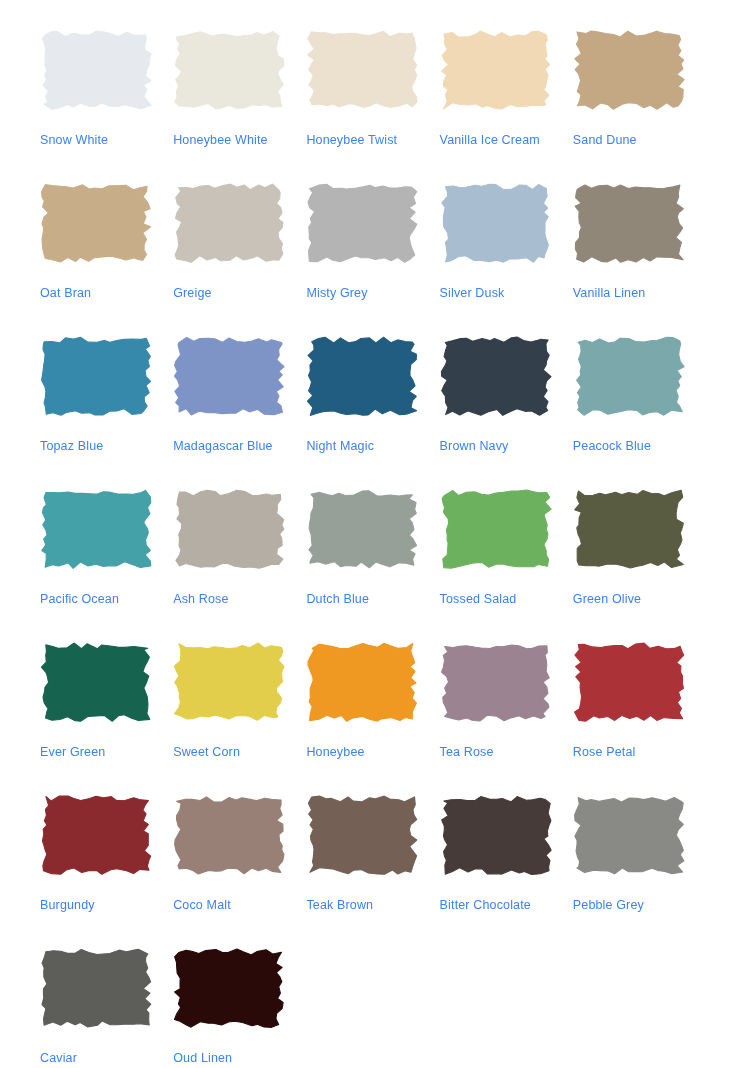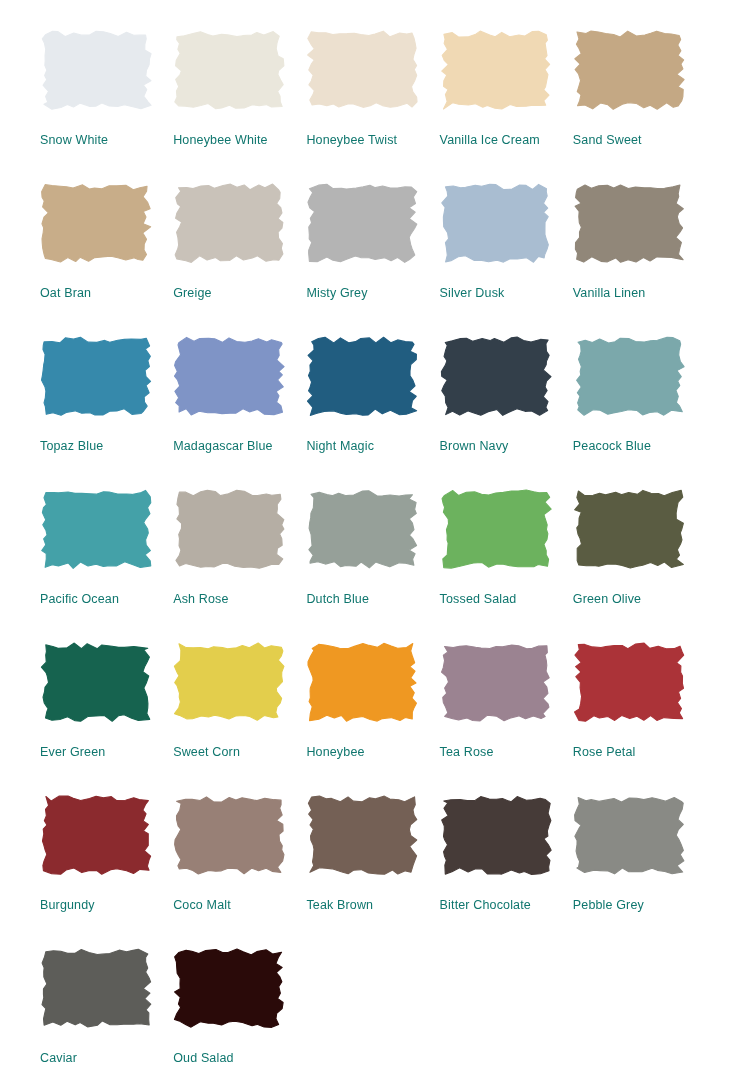--- a/index.html
+++ b/index.html
@@ -47,21 +47,21 @@
     display: block;
     width: 112px;
     height: 82px;
     overflow: visible;
   }
 
   .swatch-label {
     margin-top: 22px;
     font-size: 12.5px;
     line-height: 15px;
-    color: #0f766e;
+    color: #3b82f6;
     letter-spacing: 0.15px;
     white-space: nowrap;
     font-family: "Liberation Sans", "DejaVu Sans", sans-serif;
   }
 
   .swatch-cell.is-empty .swatch-chip,
   .swatch-cell.is-empty .swatch-label { visibility: hidden; }
 </style>
 </head>
 <body>
@@ -99,21 +99,21 @@
           </svg>
         </div>
         <div class="swatch-label">Vanilla Ice Cream</div>
       </div>
       <div class="swatch-cell">
         <div class="swatch-chip">
           <svg viewBox="0 0 112 82" width="112" height="82">
             <path d="M 3.97 2.96 L 13.04 4.50 L 17.99 2.11 L 25.54 3.02 L 32.61 4.54 L 40.61 5.48 L 47.23 7.99 L 54.71 2.11 L 63.32 7.00 L 71.94 5.97 L 77.71 4.18 L 83.67 2.17 L 91.59 4.59 L 98.28 5.03 L 106.13 6.46 L 107.64 10.39 L 104.81 15.99 L 107.88 21.65 L 104.98 26.46 L 110.66 30.89 L 107.91 35.04 L 109.95 39.89 L 103.85 45.37 L 111.06 50.54 L 105.03 57.67 L 110.20 60.42 L 109.89 67.60 L 108.78 71.67 L 105.17 76.87 L 100.22 78.33 L 93.72 73.77 L 84.17 80.23 L 77.17 76.28 L 70.79 78.85 L 63.23 74.36 L 55.35 73.61 L 49.39 75.29 L 40.19 80.35 L 34.99 75.78 L 27.47 74.04 L 19.69 79.85 L 11.90 75.98 L 4.56 76.68 L 6.58 71.99 L 7.97 65.89 L 4.25 62.68 L 5.81 57.55 L 7.56 51.62 L 5.48 44.81 L 2.07 40.53 L 7.17 35.07 L 1.86 29.75 L 8.22 24.60 L 6.01 19.59 L 3.43 15.21 L 5.97 10.08 Z" fill="#c4a884" stroke="#c4a884" stroke-width="1.1" stroke-linejoin="round"></path>
           </svg>
         </div>
-        <div class="swatch-label">Sand Sweet</div>
+        <div class="swatch-label">Sand Dune</div>
       </div>
       <div class="swatch-cell">
         <div class="swatch-chip">
           <svg viewBox="0 0 112 82" width="112" height="82">
             <path d="M 5.19 2.67 L 11.99 3.51 L 20.37 4.26 L 26.62 4.71 L 33.15 5.93 L 42.61 2.85 L 49.29 6.99 L 54.42 6.15 L 62.01 6.77 L 69.18 3.73 L 76.67 3.78 L 85.88 3.28 L 93.27 7.66 L 99.87 5.79 L 107.04 4.24 L 106.59 9.32 L 103.11 14.80 L 107.65 20.42 L 110.12 26.69 L 103.30 29.43 L 105.98 35.00 L 103.11 41.75 L 110.64 44.80 L 102.83 50.92 L 106.54 57.27 L 104.26 62.10 L 104.05 68.09 L 106.53 72.44 L 102.83 78.15 L 98.14 77.45 L 93.80 75.85 L 85.80 77.97 L 77.82 75.75 L 71.01 74.20 L 64.81 74.65 L 54.69 75.64 L 48.55 79.27 L 40.08 75.34 L 35.64 79.50 L 27.77 75.60 L 20.48 80.01 L 11.13 77.44 L 5.43 76.49 L 4.02 72.22 L 2.65 65.80 L 2.27 61.47 L 2.01 56.76 L 3.18 50.48 L 3.66 45.76 L 1.93 41.85 L 3.98 35.22 L 8.40 30.86 L 2.61 24.97 L 4.20 19.09 L 2.06 15.24 L 1.64 9.83 Z" fill="#c8ad89" stroke="#c8ad89" stroke-width="1.1" stroke-linejoin="round"></path>
           </svg>
         </div>
         <div class="swatch-label">Oat Bran</div>
       </div>
       <div class="swatch-cell">
@@ -315,21 +315,21 @@
           </svg>
         </div>
         <div class="swatch-label">Caviar</div>
       </div>
       <div class="swatch-cell">
         <div class="swatch-chip">
           <svg viewBox="0 0 112 82" width="112" height="82">
             <path d="M 5.67 5.58 L 13.11 3.25 L 18.79 4.28 L 25.80 6.59 L 32.72 3.58 L 42.92 2.61 L 49.54 5.56 L 55.08 5.52 L 63.99 2.06 L 70.18 4.87 L 78.04 7.86 L 83.85 4.61 L 93.09 2.81 L 99.59 7.00 L 108.54 5.19 L 105.33 10.50 L 102.88 16.52 L 109.20 20.39 L 103.30 25.59 L 106.91 29.96 L 108.85 34.67 L 105.76 39.70 L 107.37 46.14 L 104.58 51.48 L 110.11 55.54 L 109.14 61.54 L 103.70 66.46 L 102.91 71.86 L 105.64 77.53 L 98.75 80.35 L 91.10 80.07 L 84.02 77.35 L 79.05 78.80 L 69.47 75.46 L 61.73 74.19 L 55.47 75.07 L 48.64 77.89 L 40.31 76.24 L 35.34 76.13 L 27.20 74.68 L 18.02 80.13 L 13.02 77.77 L 5.99 73.86 L 1.46 72.44 L 3.43 67.41 L 7.64 60.51 L 5.42 57.06 L 7.28 50.34 L 1.56 44.94 L 7.14 41.76 L 6.97 36.77 L 7.22 31.24 L 4.16 26.17 L 3.65 19.45 L 3.41 15.20 L 1.65 9.78 Z" fill="#2a0a09" stroke="#2a0a09" stroke-width="1.1" stroke-linejoin="round"></path>
           </svg>
         </div>
-        <div class="swatch-label">Oud Salad</div>
+        <div class="swatch-label">Oud Linen</div>
       </div>
       <div class="swatch-cell is-empty">
         <div class="swatch-chip"></div>
         <div class="swatch-label"></div>
       </div>
       <div class="swatch-cell is-empty">
         <div class="swatch-chip"></div>
         <div class="swatch-label"></div>
       </div>
       <div class="swatch-cell is-empty">

